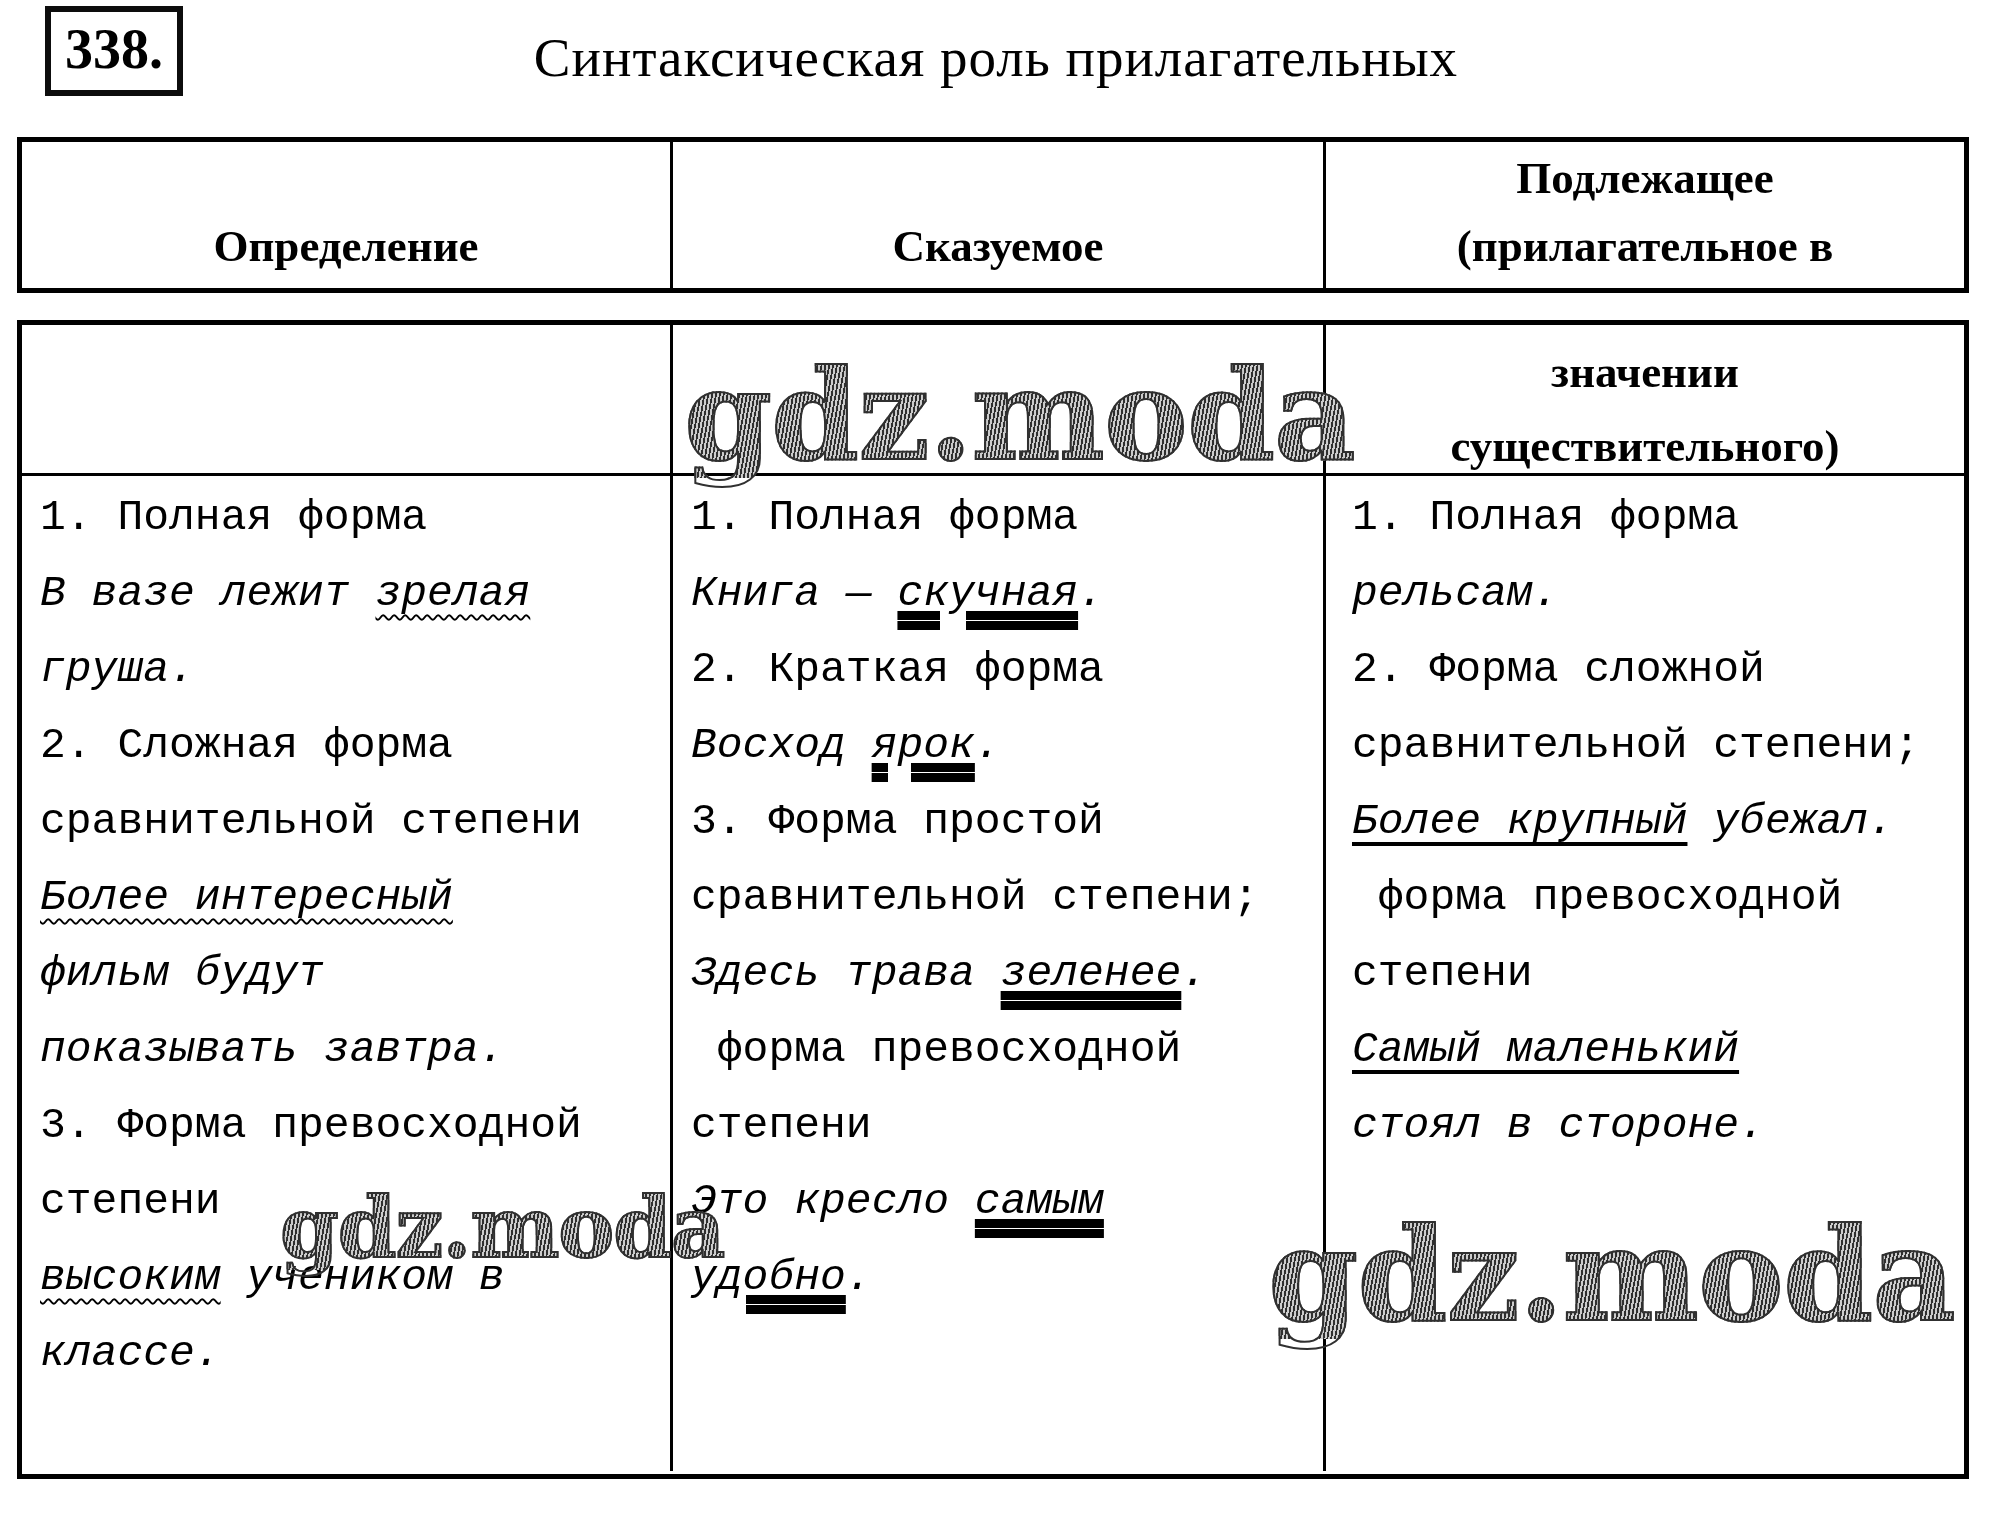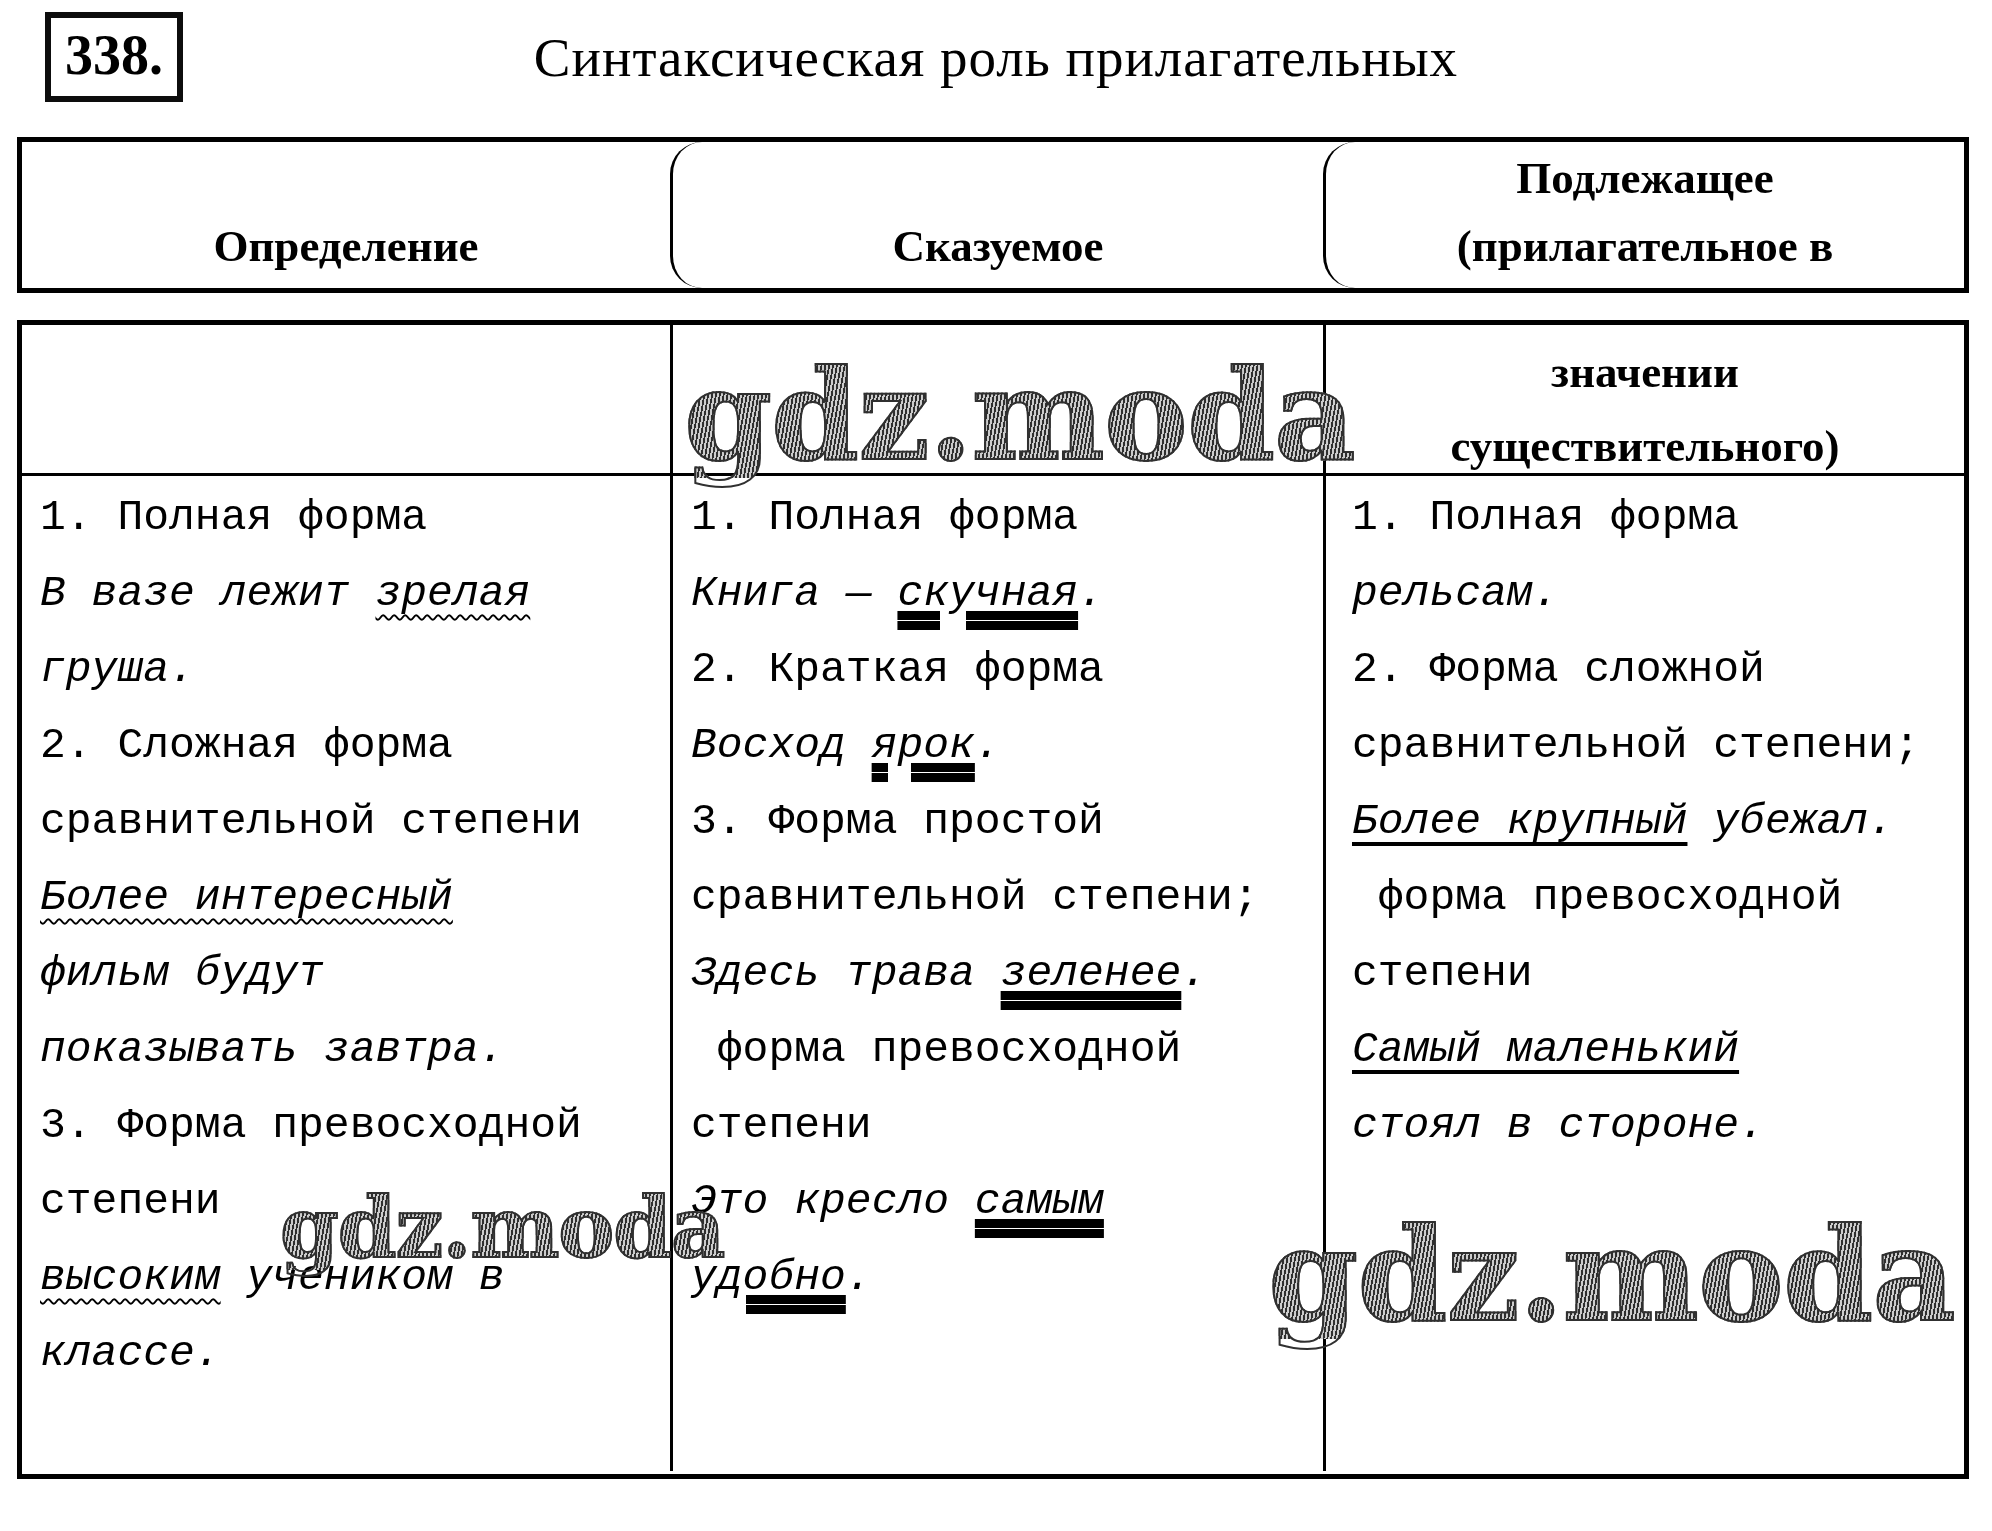--- a/index.html
+++ b/index.html
@@ -8,21 +8,21 @@
     width:1992px;height:1531px;
     background:#ffffff;
     font-family:"Liberation Serif","DejaVu Serif",serif;
     color:#000000;
     overflow:hidden;
   }
   *{box-sizing:border-box;}
 
   
   .exercise-box{
-    position:absolute;left:45px;top:12px;
+    position:absolute;left:45px;top:6px;
     border:6px solid #0d0d0d;
     padding:2px 14px 6px 14px;
     font-size:56px;font-weight:bold;line-height:70px;
   }
   .page-title{
     position:absolute;left:0;right:0;top:26px;
     text-align:center;
     font-size:55px;font-weight:normal;line-height:64px;
     letter-spacing:1px;
   }
@@ -34,21 +34,20 @@
     background:#fff;
   }
   .tbl-header{top:137px;height:156px;display:grid;grid-template-columns:648px 653px 1fr;}
   .tbl-main{top:320px;height:1159px;}
 
   .hcell{
     display:flex;flex-direction:column;justify-content:flex-end;align-items:center;
     padding-bottom:8px;
     font-weight:bold;font-size:45px;line-height:68px;
     text-align:center;
-    border-radius:32px;
   }
   .hcell + .hcell{border-left:3px solid #000;}
 
   .cont-row{
     height:151px;border-bottom:3px solid #000;
     display:grid;grid-template-columns:648px 653px 1fr;
   }
   .ccell{padding-top:10px;font-weight:bold;font-size:45px;line-height:74px;text-align:center;}
   .ccell + .ccell{border-left:3px solid #000;}
 

